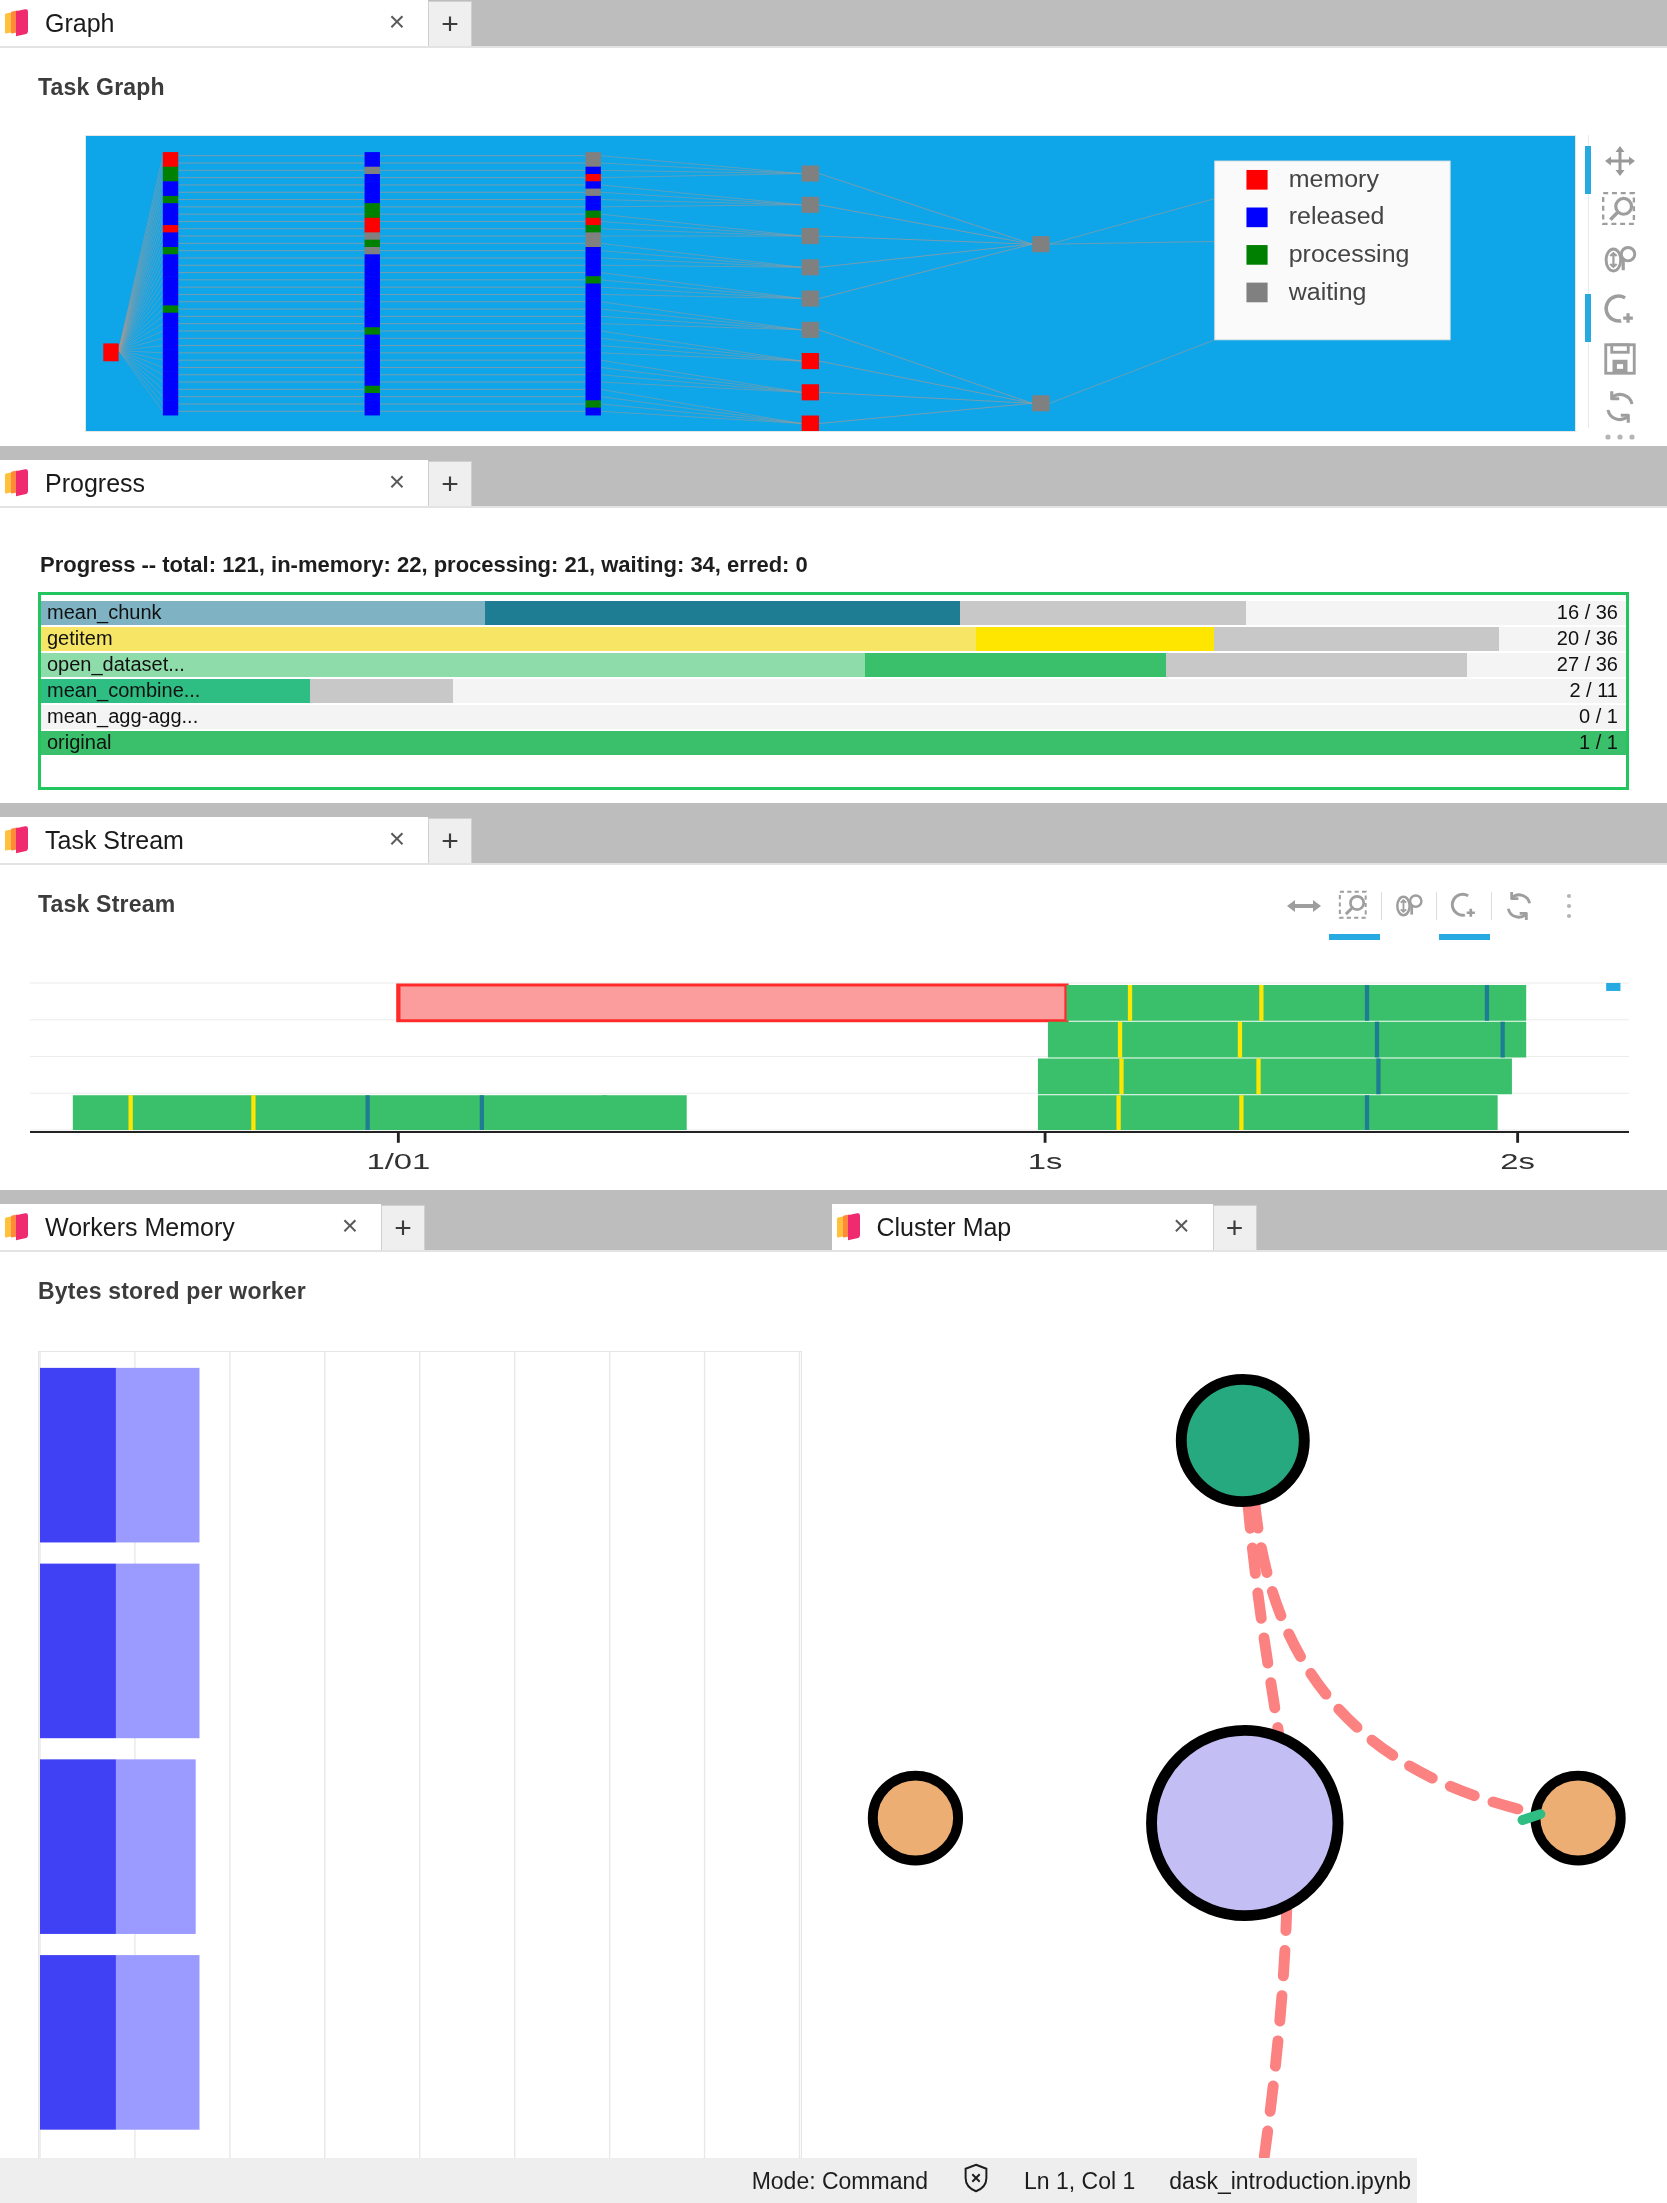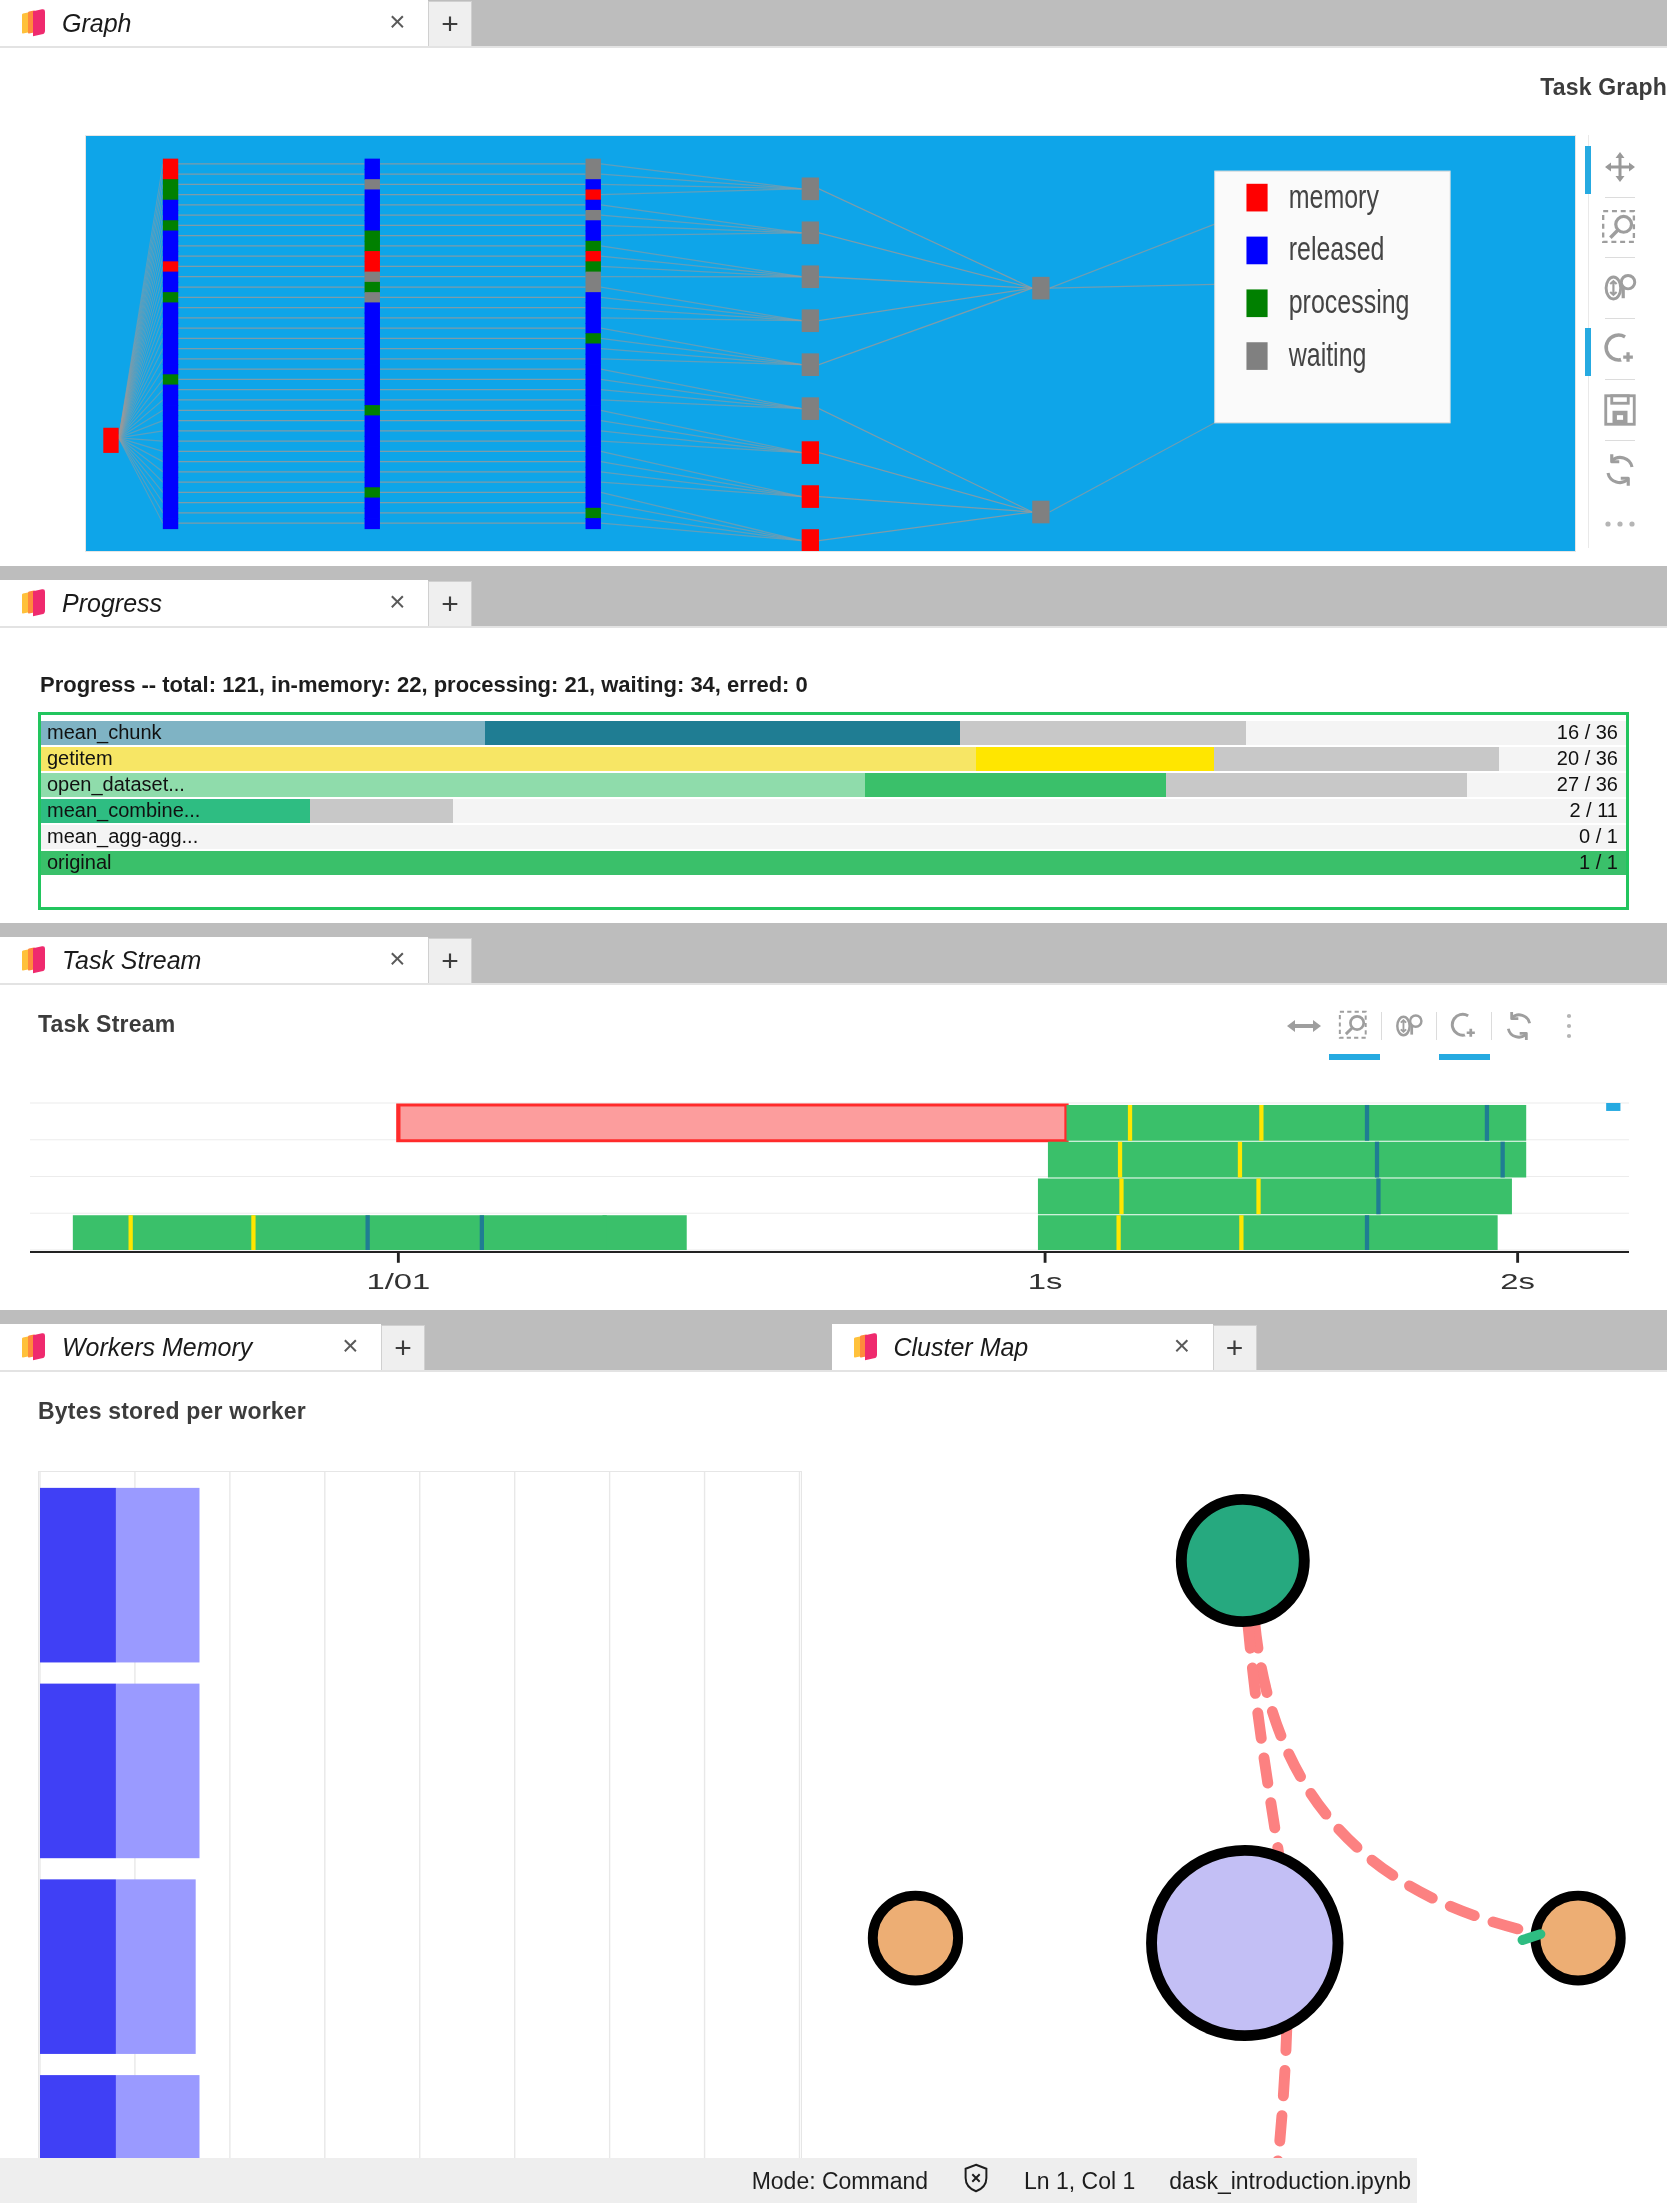--- a/index.html
+++ b/index.html
@@ -12,24 +12,23 @@
 
   
   .panel { background:#bdbdbd; }
   .tabbar{
     height:46px; background:#bdbdbd;
     display:flex; align-items:stretch;
   }
   .tab{
     background:#ffffff;
     display:flex; align-items:center;
-    padding:0 14px 0 22px;
+    padding:0 14px 0 5px;
     min-width:428px;
     position:relative;
-    font-style:italic;
   }
   .tab-icon{ width:24px; height:26px; position:relative; flex:0 0 auto; margin-right:16px; }
   .tab-icon i{ position:absolute; display:block; border-radius:1px; }
   .tab-icon .l1{ left:0;   top:3px;  width:7px;  height:20px; background:#ffc13b; transform:skewY(-12deg);}
   .tab-icon .l2{ left:6px; top:1px;  width:7px;  height:22px; background:#ff8a3c; transform:skewY(-12deg);}
   .tab-icon .l3{ left:11px;top:0px;  width:12px; height:25px; background:#ef2a6e; transform:skewY(-12deg); border-radius:0 3px 3px 0;}
   .tab-title{ font-size:25px; color:#1a1a1a; white-space:nowrap; }
   .tab-close{
     margin-left:auto; width:34px; height:34px; color:#5a5a5a;
     font-size:28px; line-height:32px; text-align:center; font-weight:300;
@@ -39,21 +38,21 @@
     display:flex; align-items:center; justify-content:center;
     color:#3c3c3c; font-size:30px; font-weight:300; margin-top:1px;
   }
   .panel-body{ background:#ffffff; border-top:2px solid #e3e3e3; }
   .panel-heading{
     font-size:23px; font-weight:bold; color:#3c3c3c;
     padding:26px 0 20px 38px; letter-spacing:0.2px;
   }
 
   
-  #graph-panel .panel-body{ height:520px; position:relative;text-align:right; }
+  #graph-panel .panel-body{ height:400px; position:relative; }
   .graph-plot{
     position:absolute; left:38px; top:87px; right:91px; bottom:14px;
     border:1px solid #e6e6e6; background:#0ea5e9; overflow:hidden;margin-left:47px;
   }
   .graph-plot svg{ display:block; width:100%; height:100%; }
   .graph-toolbar{
     position:absolute; right:16px; top:87px; width:63px; bottom:18px;
     border-left:1px solid #e9e9e9;
     display:flex; flex-direction:column; align-items:center; padding-top:8px; gap:6px;
   }

